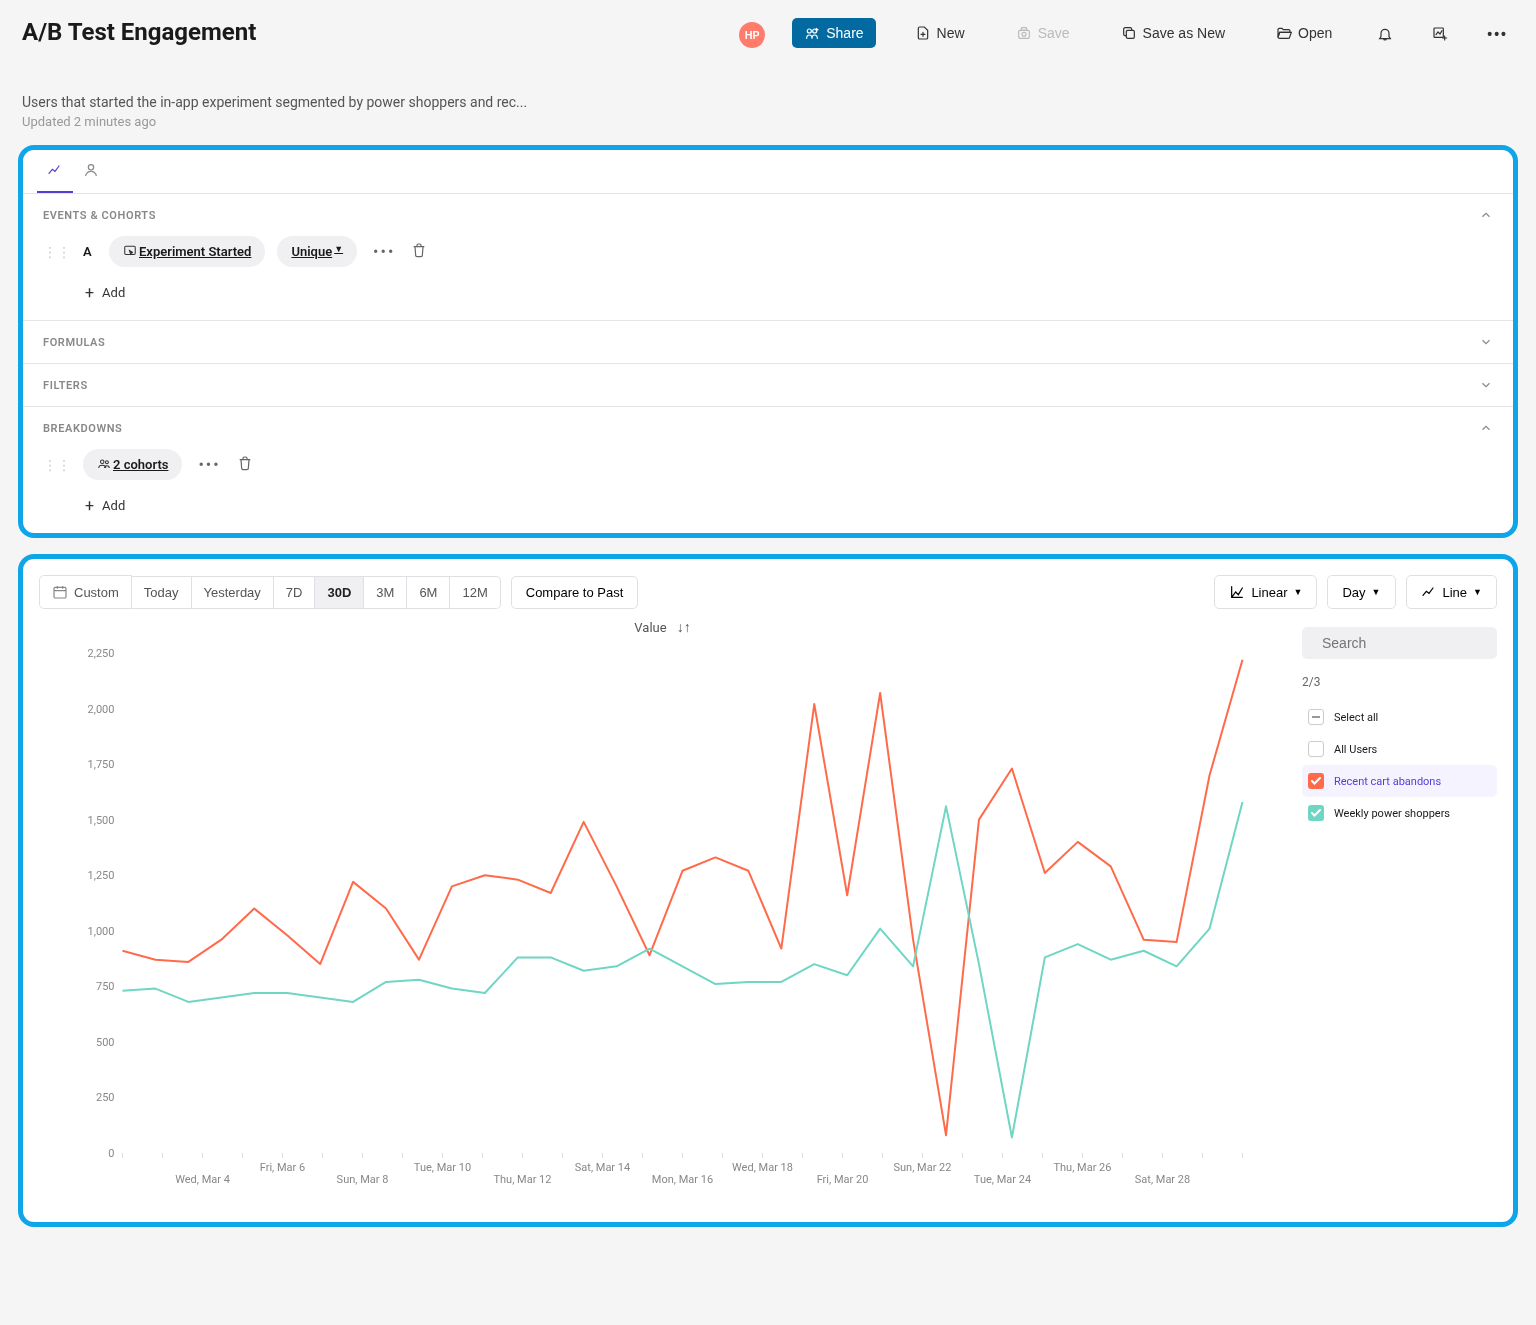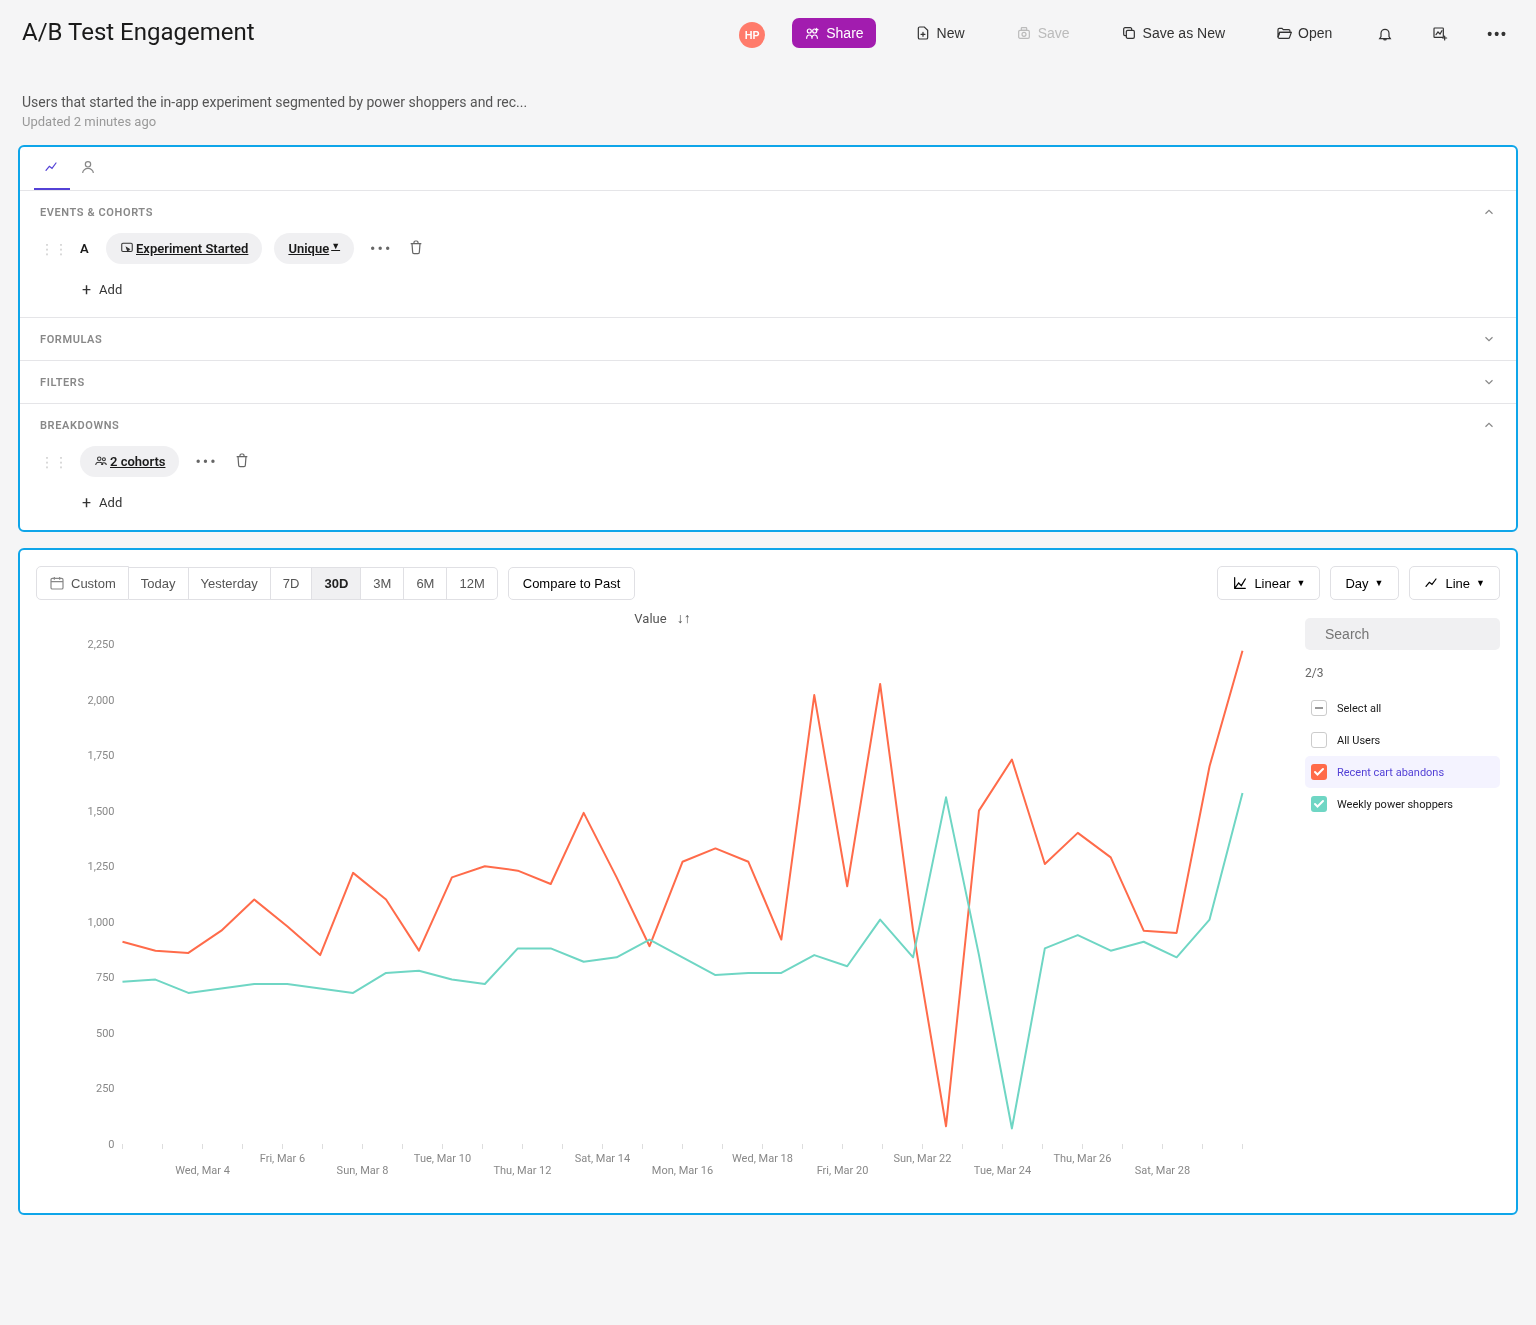--- a/index.html
+++ b/index.html
@@ -6,33 +6,33 @@
 body {
   font-family: -apple-system, BlinkMacSystemFont, "Segoe UI", Roboto, sans-serif;
   background: #f5f5f6;
   color: #1a1a1a;
   font-size: 13px;
   padding: 18px;
   width: 1536px;
 }
 .header { display: flex; justify-content: space-between; align-items: flex-start; margin-bottom: 16px; padding: 0 4px; }
 .header-left { flex: 1; }
-.title { font-size: 24px; font-weight: 400; margin-bottom: 4px; }
+.title { font-size: 24px; font-weight: 700; margin-bottom: 4px; }
 .subtitle { font-size: 14px; color: #555; margin-bottom: 4px; margin-top: 48px; }
 .updated { font-size: 13px; color: #999; }
 .header-right { display: flex; align-items: flex-end; gap: 27px; }
 .avatar { width: 26px; height: 26px; border-radius: 50%; background: #ff7b6b; color: white; font-size: 11px; font-weight: 600; display: flex; align-items: center; justify-content: center; }
 .btn { display: inline-flex; align-items: center; gap: 6px; padding: 7px 12px; border-radius: 5px; font-size: 14px; font-weight: 500; cursor: pointer; border: none; background: transparent; }
-.btn-primary { background: #a21caf; color: white; border-radius: 7px; }
+.btn-primary { background: #0369a1; color: white; }
 .btn-icon { padding: 6px; }
 .btn-ghost { color: #333; }
 .btn-ghost.disabled { color: #bbb; }
 .icon { width: 16px; height: 16px; stroke: currentColor; fill: none; stroke-width: 1.8; }
 
-.card { background: white; border: 2px solid #0ea5e9; border-radius: 6px; }
+.card { background: white; border: 5px solid #0ea5e9; border-radius: 16px; }
 .tabs-row { display: flex; gap: 0; border-bottom: 1px solid #e5e5e8; padding: 0 14px; }
 .tab { padding: 12px 10px 10px; border-bottom: 2px solid transparent; cursor: pointer; color: #888; }
 .tab.active { border-bottom-color: #5341d6; color: #5341d6; }
 
 .section { border-bottom: 1px solid #e5e5e8; }
 .section:last-child { border-bottom: none; }
 .section-head { display: flex; justify-content: space-between; align-items: center; padding: 14px 20px; cursor: pointer; }
 .section-title { font-size: 11px; font-weight: 600; letter-spacing: 0.6px; color: #888; }
 .chev { width: 14px; height: 14px; stroke: #888; stroke-width: 2; fill: none; }
 .section-body { padding: 0 20px 18px; }

